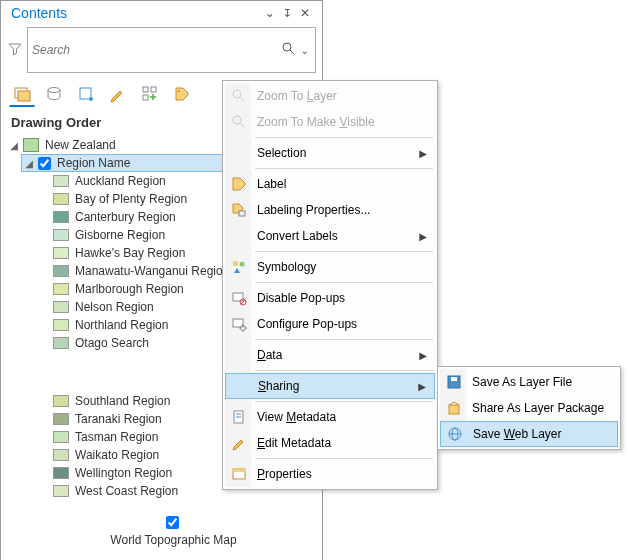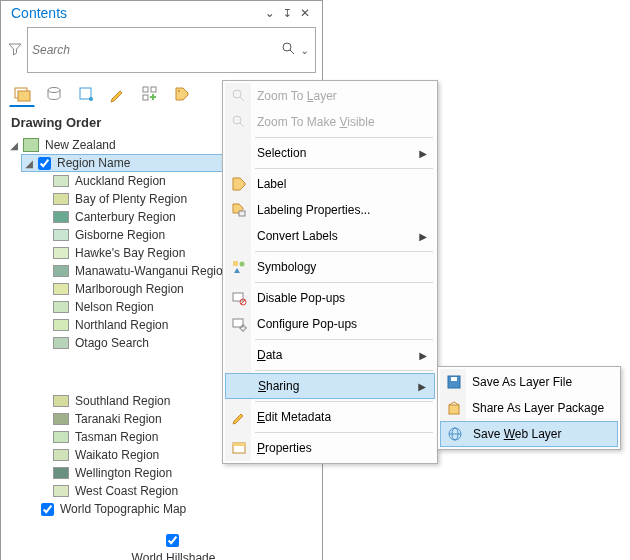--- a/index.html
+++ b/index.html
@@ -193,21 +193,21 @@
         <div class="tree-row" style="margin-left: 44px;">
           <span class="swatch" style="background:#6a9080"></span>
           <span class="tree-label">Wellington Region</span>
         </div>
         <div class="tree-row" style="margin-left: 44px;">
           <span class="swatch" style="background:#d9e8c0"></span>
           <span class="tree-label">West Coast Region</span>
         </div>
       </div>
     <div id="extras-container">
-        <div class="tree-row" style="margin-left: 18px;">
+        <div class="tree-row" style="margin-left: 18px; flex-direction: column;">
           <span class="caret blank">◢</span>
           <input type="checkbox" class="chk" checked="" style="">
           <span class="tree-label">World Topographic Map</span>
         </div>
         <div class="tree-row" style="margin-left: 18px; flex-direction: column;">
           <span class="caret blank">◢</span>
           <input type="checkbox" class="chk" checked="" style="">
           <span class="tree-label">World Hillshade</span>
         </div>
       </div>
@@ -305,20 +305,30 @@
       <div class="menu-sep"></div>
       <div class="menu-item hl">
         <span class="mi-icon"></span>
         <span class="mi-label"><span class="u">S</span>haring</span>
         <span class="mi-arrow">▶</span>
       </div>
       <div class="menu-sep"></div>
       <div class="menu-item">
         <span class="mi-icon">
           <svg viewBox="0 0 16 16">
+            <rect x="3" y="2" width="9" height="12" fill="#fff" stroke="#888"></rect>
+            <line x1="5" y1="5" x2="10" y2="5" stroke="#4a8fc7"></line>
+            <line x1="5" y1="8" x2="10" y2="8" stroke="#4a8fc7"></line>
+          </svg>
+        </span>
+        <span class="mi-label">View <span class="u">M</span>etadata</span>
+      </div>
+      <div class="menu-item">
+        <span class="mi-icon">
+          <svg viewBox="0 0 16 16">
             <path d="M3 12l7-7 2 2-7 7-3 1z" fill="#f5c043" stroke="#c78a2e"></path>
           </svg>
         </span>
         <span class="mi-label"><span class="u">E</span>dit Metadata</span>
       </div>
       <div class="menu-sep"></div>
       <div class="menu-item">
         <span class="mi-icon">
           <svg viewBox="0 0 16 16">
             <rect x="2" y="3" width="12" height="10" fill="#fff" stroke="#c78a2e"></rect>

